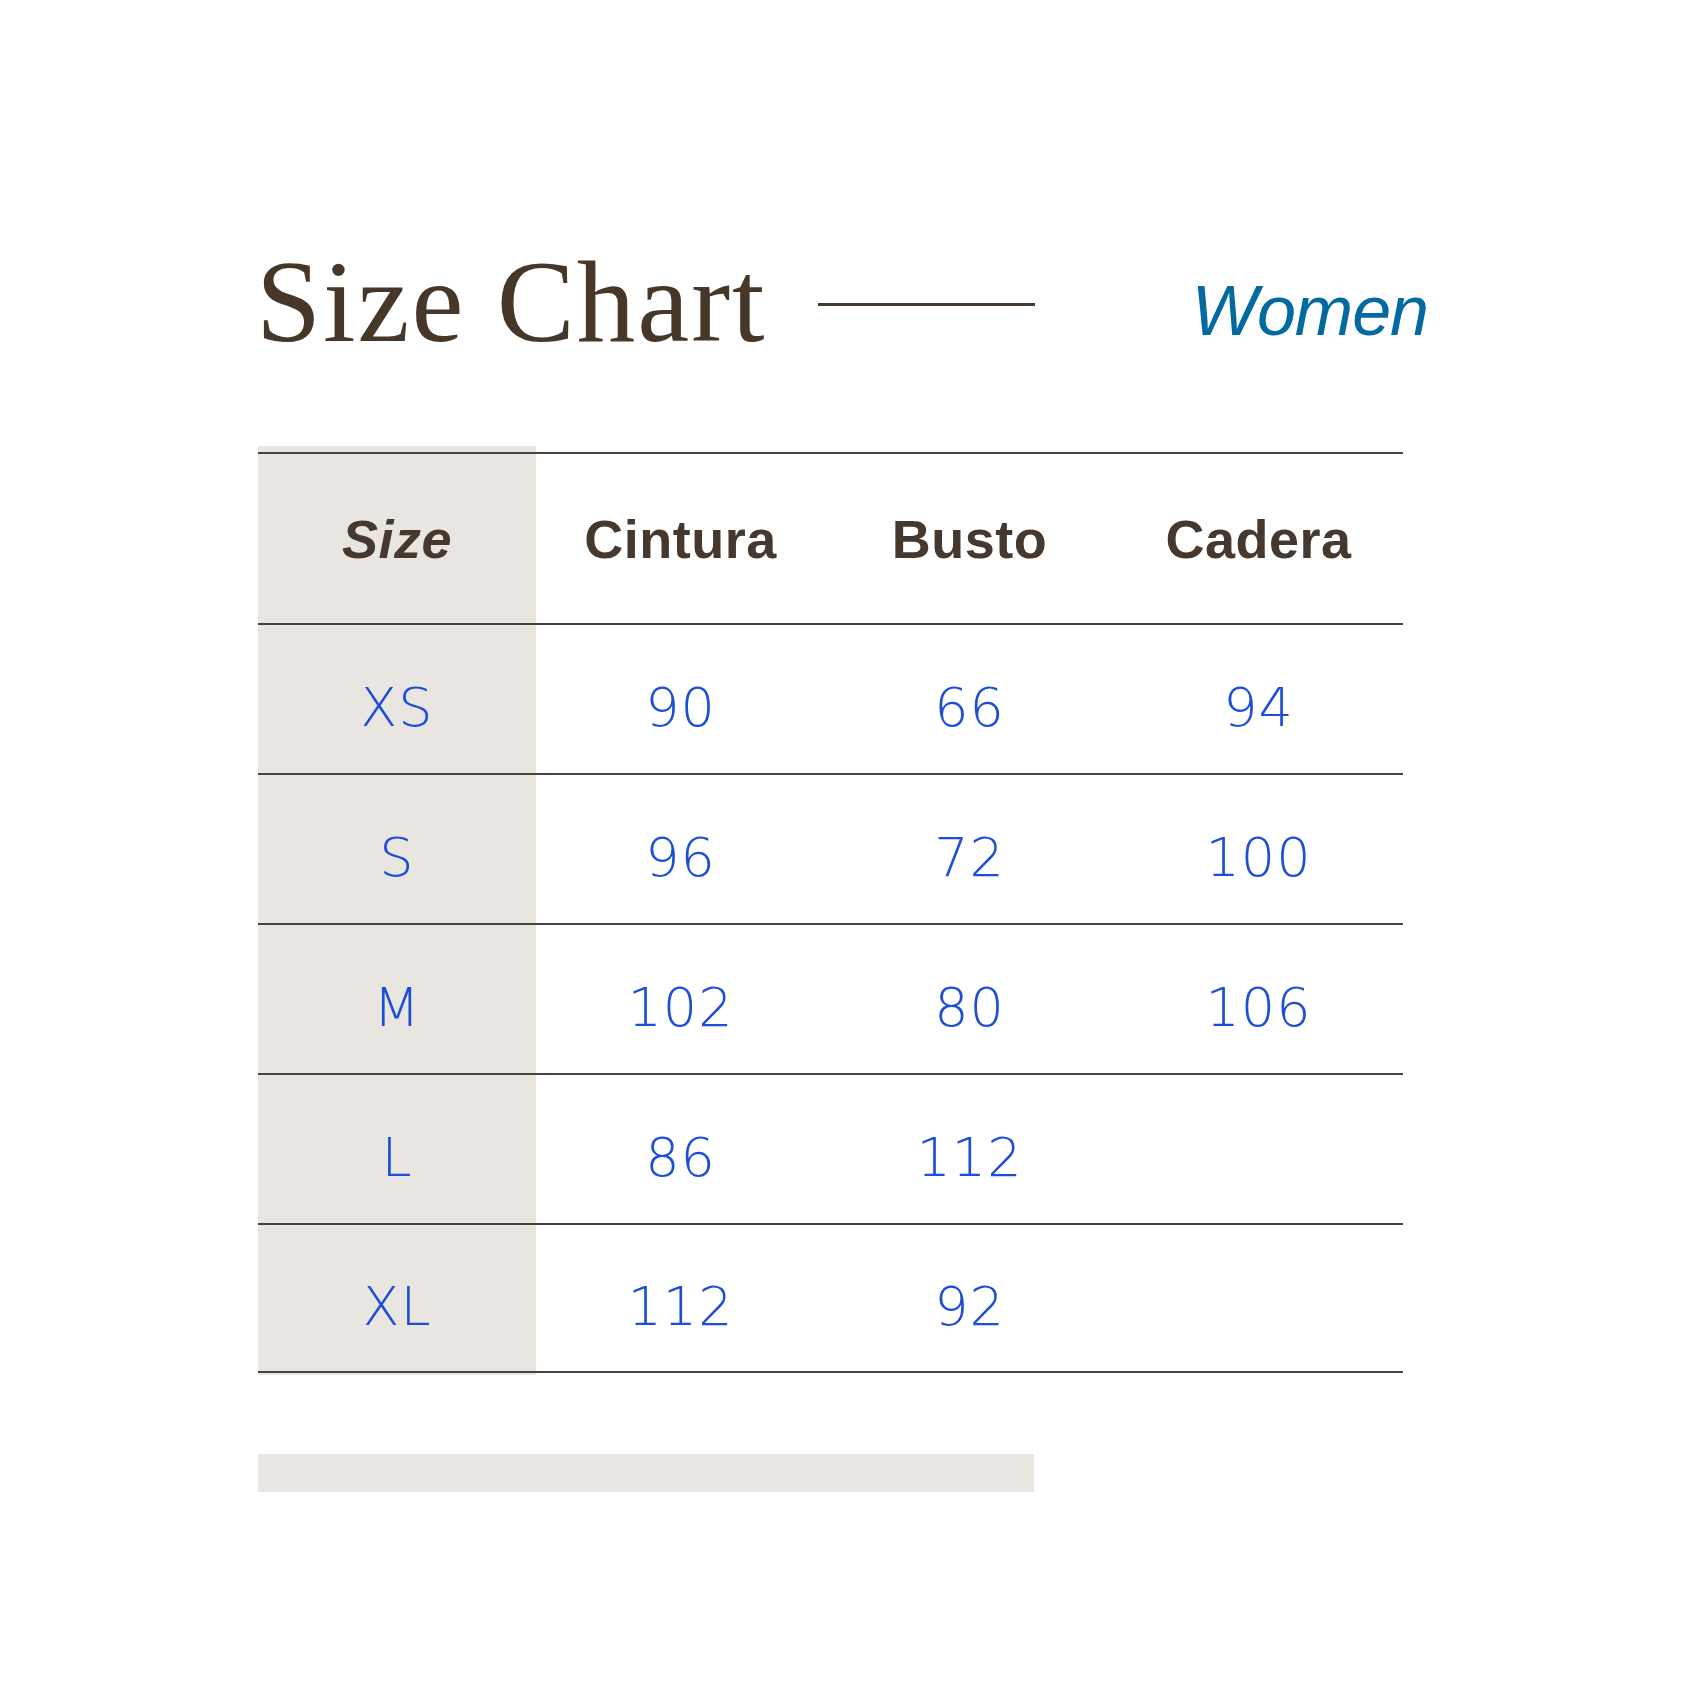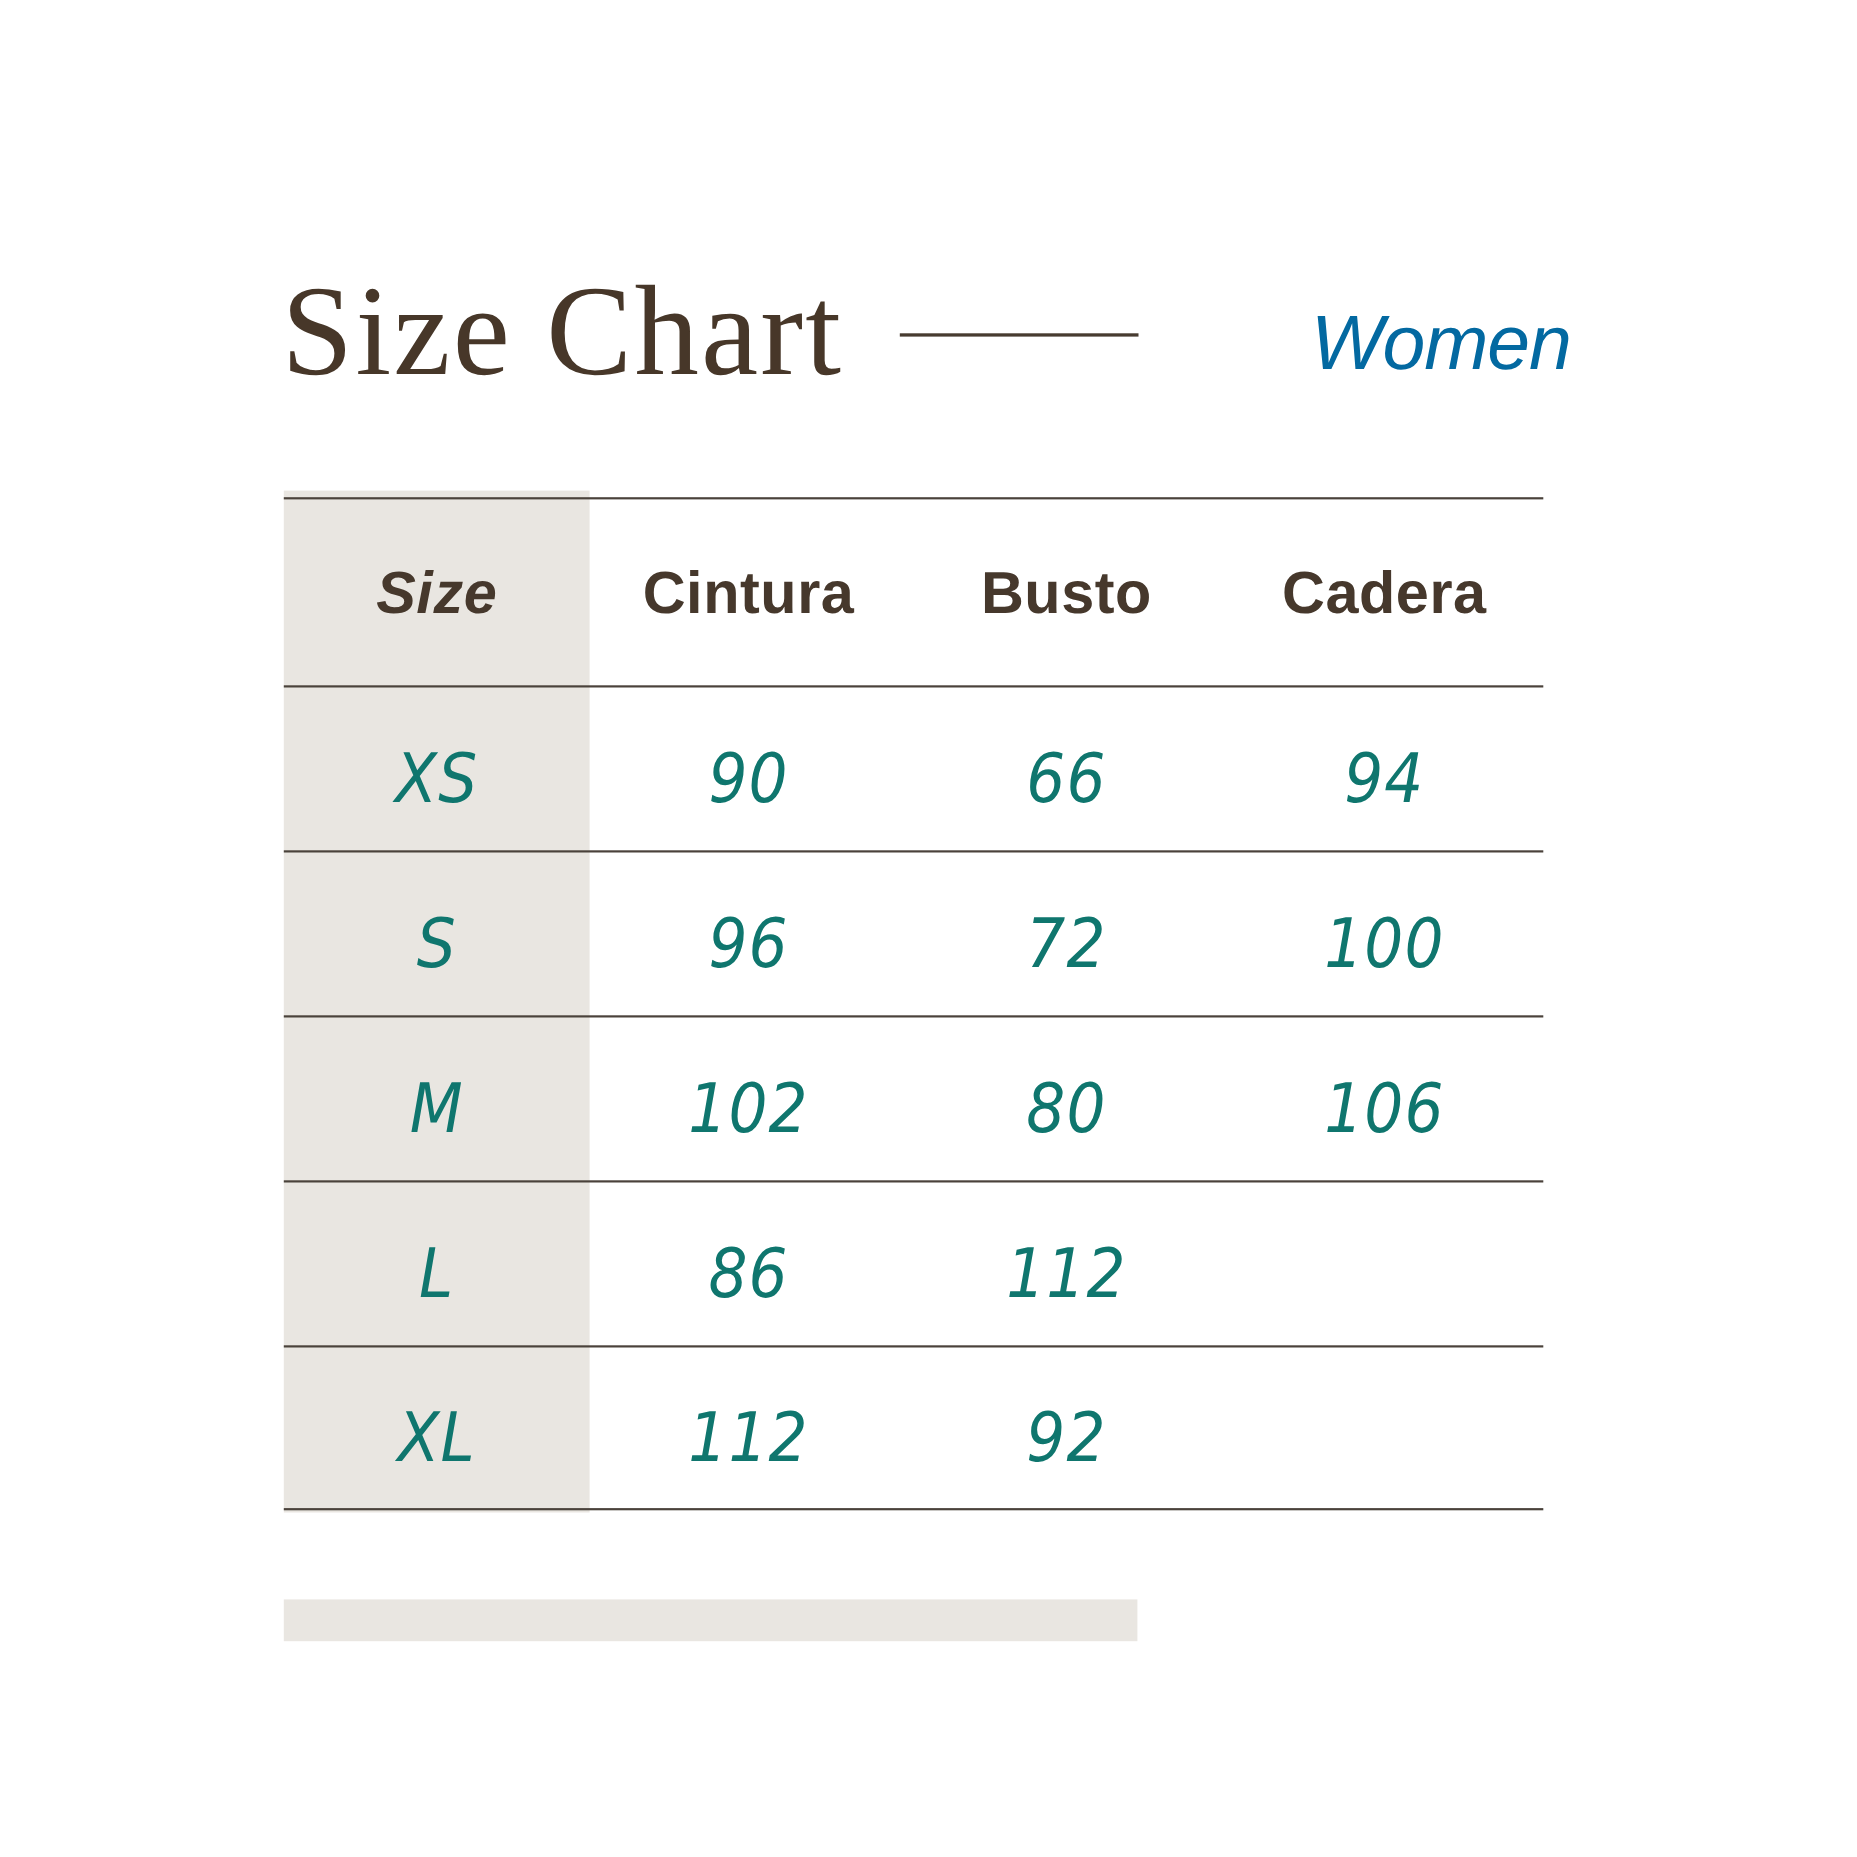--- a/index.html
+++ b/index.html
@@ -88,25 +88,24 @@
     font-size: 54px;
     color: #46382c;
     letter-spacing: 0.5px;
   }
   .hcell.size-head { font-style: italic; }
 
   .vcell {
     font-family: "DejaVu Sans", sans-serif;
     font-stretch: condensed;
     font-weight: 300;
-    font-size: 62px;
-    color: #0f766e;
+    font-size: 54px;
+    color: #1d4ed8;
     letter-spacing: 1px;
     transform: translateY(8px);
-    font-style: italic;
   }
 
   
   .footer-bar {
     position: absolute;
     left: 258px;
     top: 1454px;
     width: 776px;
     height: 38px;
     background: #e9e6e1;

